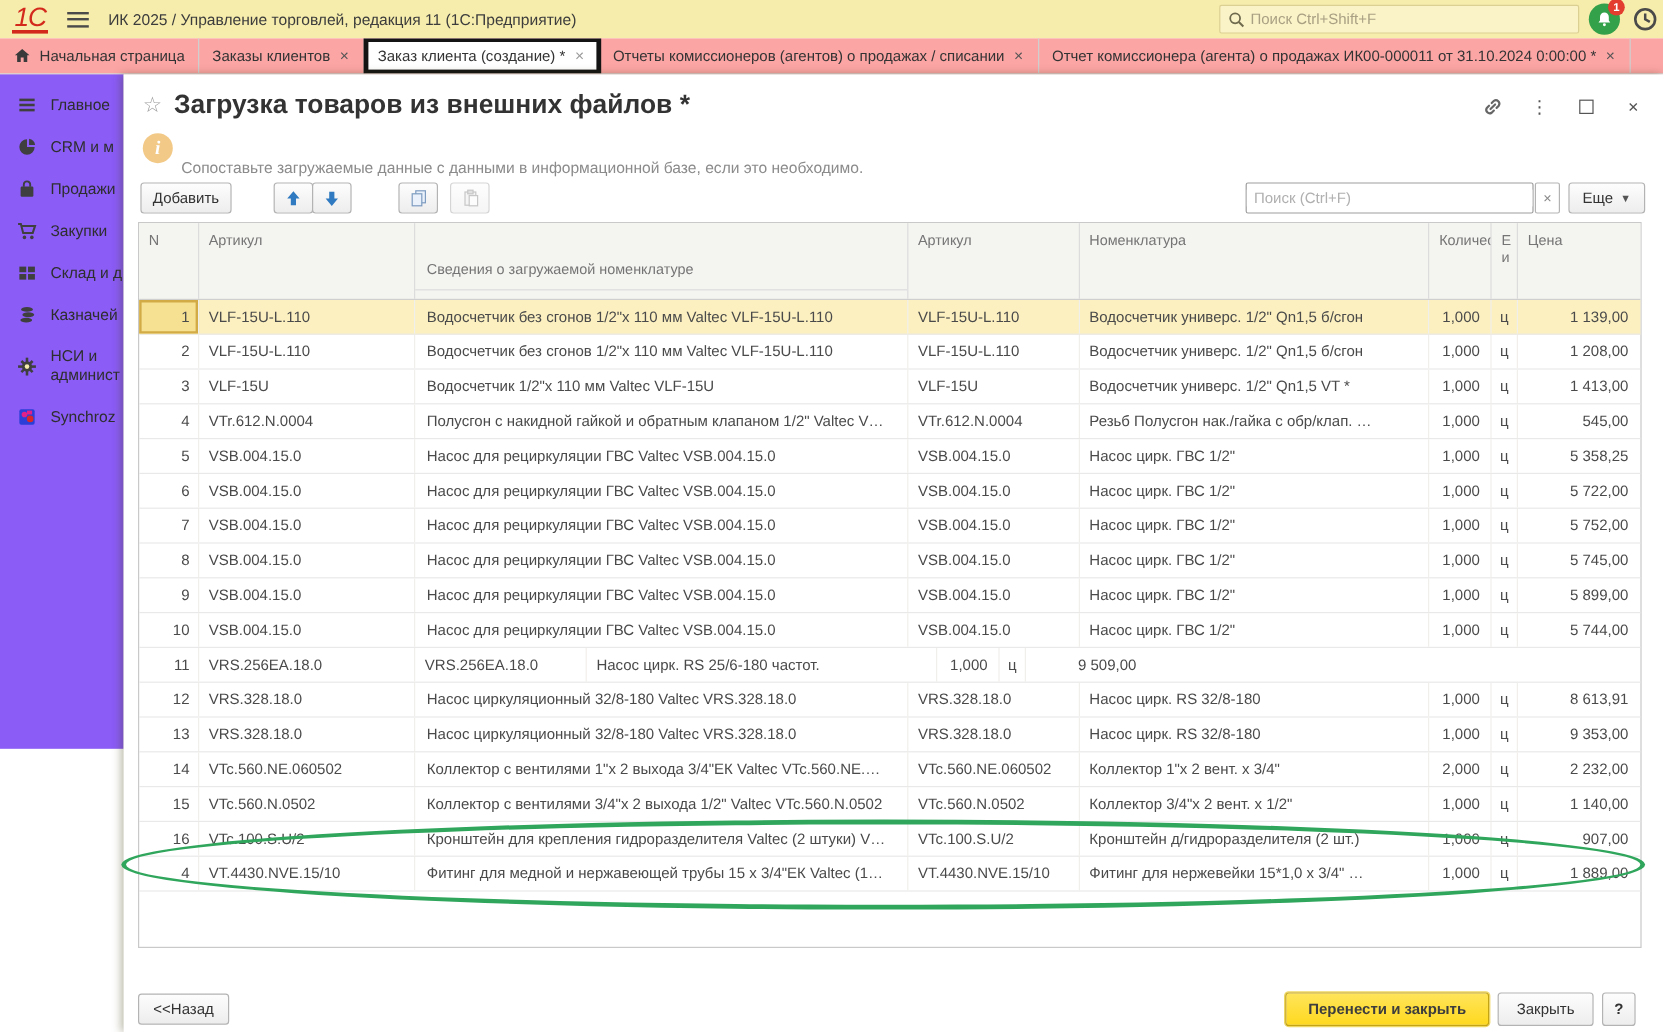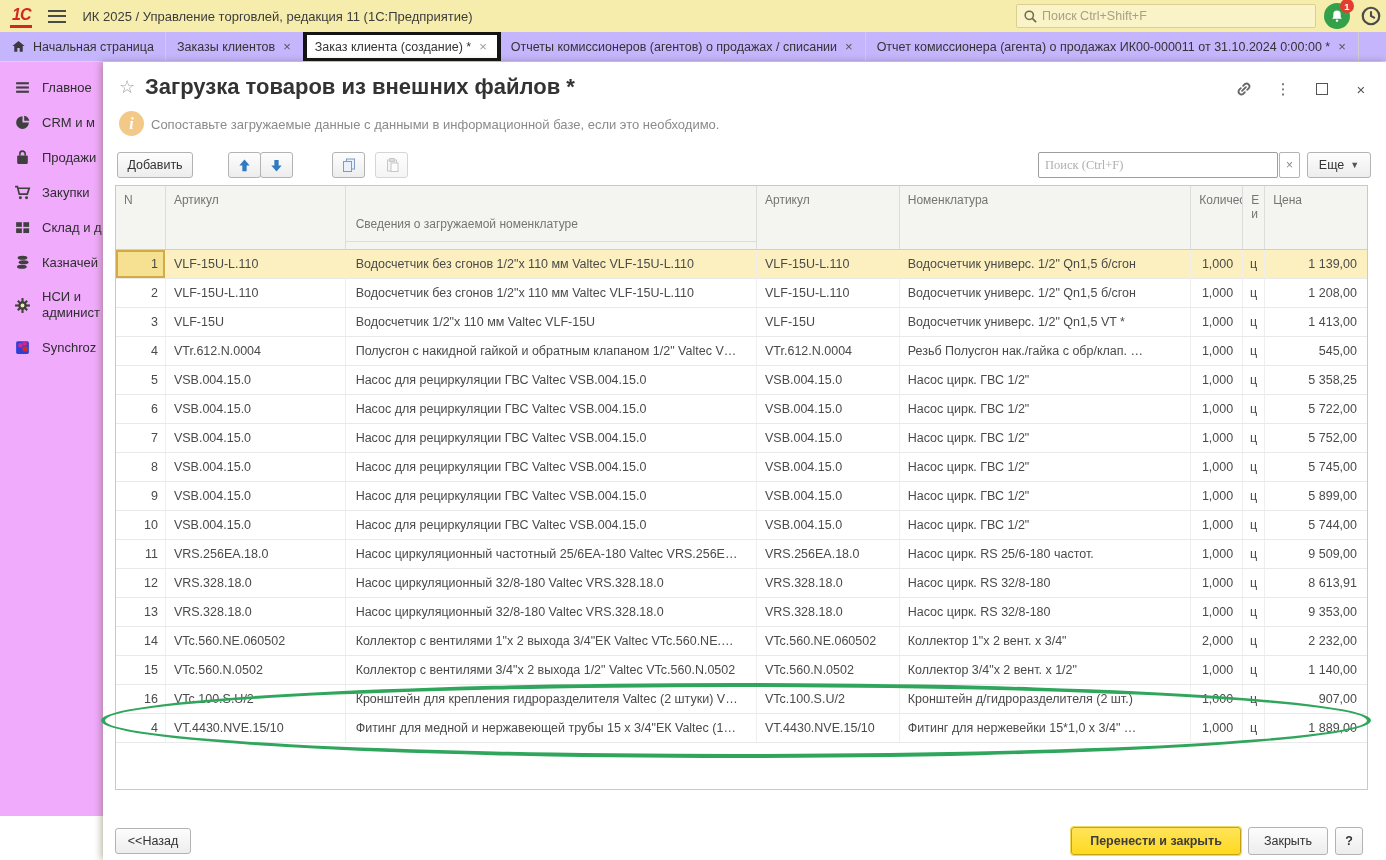--- a/index.html
+++ b/index.html
@@ -2,21 +2,21 @@
 <html><head>
 <meta charset="utf-8">
 <style>
   * { box-sizing: border-box; margin: 0; padding: 0; }
   html,body { width:1386px; height:860px; overflow:hidden; }
   body { position:relative; font-family:"Liberation Sans",sans-serif; background:#fff; color:#333; }
 
   
   #topbar { position:absolute; left:0; top:0; width:1386px; height:32px;
             background:#f6ecac; display:flex; align-items:center; }
-  .logo { font-weight:bold; font-style:italic; font-size:16px; color:#d3291c;
+  .logo { font-weight:normal; font-style:italic; font-size:22px; color:#d3291c;
           margin-left:10px; letter-spacing:-1px; border-bottom:3px solid #d3291c;
           line-height:20px; padding:0 2px; }
   .burger { width:18px; height:13px; margin-left:16px; display:flex; flex-direction:column;
             justify-content:space-between; cursor:pointer; }
   .burger span { display:block; height:2px; background:#4a4a4a; }
   .app-title { margin-left:16px; font-size:13px; color:#3c3c3c; }
   .top-search { position:absolute; left:1016px; top:4px; width:300px; height:24px;
                 background:#faf3c8; border:1px solid #dccf92; border-radius:2px;
                 display:flex; align-items:center; }
   .top-search input { flex:1; border:none; outline:none; background:transparent;
@@ -26,66 +26,66 @@
   .bell-wrap { position:absolute; left:1324px; top:3px; width:26px; height:26px;
                background:#33a04a; border-radius:50%; display:flex; align-items:center;
                justify-content:center; cursor:pointer; }
   .bell-badge { position:absolute; right:-4px; top:-4px; min-width:14px; height:14px;
                 background:#e23d2e; border-radius:50%; color:#fff; font-size:9.5px;
                 font-weight:bold; display:flex; align-items:center; justify-content:center; }
   .hist-wrap { position:absolute; left:1360px; top:5px; width:22px; height:22px; cursor:pointer; }
 
   
   #tabbar { position:absolute; left:0; top:32px; width:1386px; height:30px;
-            background:#c4b5fd; border-bottom:1px solid #d8d8d8; display:flex; overflow:hidden; }
+            background:#fca5a5; border-bottom:1px solid #d8d8d8; display:flex; overflow:hidden; }
   .tab { display:flex; align-items:center; gap:7px; padding:0 11px; border-right:1px solid #cfcfcf;
          font-size:12.5px; color:#333; cursor:pointer; white-space:nowrap; min-width:0; }
   .tab .tab-label { overflow:hidden; text-overflow:ellipsis; }
   .tab .tab-close { color:#555; font-size:13px; padding:0 1px; }
   .tab.active { background:#fff; outline:4px solid #141414; outline-offset:-3px; }
   .tab.active .tab-close { color:#9a9a9a; }
 
   
-  #sidebar { position:absolute; left:0; top:62px; width:103px; height:754px;
-             background:#f0abfc; overflow:hidden; padding-top:8px; }
+  #sidebar { position:absolute; left:0; top:62px; width:103px; height:562px;
+             background:#8b5cf6; overflow:hidden; padding-top:8px; }
   .side-item { display:flex; align-items:center; gap:11px; padding:9px 0 9px 14px;
                font-size:13px; color:#2e2e2e; cursor:pointer; white-space:nowrap; }
   .side-item .lbl div { line-height:16px; }
 
   
   #dialog { position:absolute; left:103px; top:62px; width:1283px; height:798px;
             background:#fff; box-shadow:-2px 0 7px rgba(60,55,10,.35); }
   .dlg-star { position:absolute; left:16px; top:14px; font-size:18px; color:#9d9d9d; cursor:pointer; }
   .dlg-title { position:absolute; left:42px; top:12px; font-size:22px; font-weight:bold; color:#333; }
   .win-icons { position:absolute; right:14px; top:16px; display:flex; gap:17px; align-items:center; }
   .win-icons .wi { width:22px; height:22px; display:flex; align-items:center; justify-content:center;
                    cursor:pointer; color:#555; font-size:15px; }
   .wi-dots { font-size:15px; letter-spacing:0; color:#555; }
   .wi-square { width:12px; height:12px; border:1.5px solid #555; display:inline-block; }
   .wi-close { font-size:20px; color:#444; }
 
   .info-circle { position:absolute; left:16px; top:49px; width:25px; height:25px; border-radius:50%;
                  background:#f2c987; color:#fff; display:flex; align-items:center; justify-content:center;
                  font-family:"Liberation Serif",serif; font-style:italic; font-weight:bold; font-size:16px; }
-  .info-text { position:absolute; left:48px; top:55px; font-size:13px; color:#8b8b8b; }
+  .info-text { position:absolute; left:48px; top:70px; font-size:13px; color:#8b8b8b; }
 
   .btn { display:inline-flex; align-items:center; justify-content:center; height:26px;
          background:linear-gradient(#fdfdfd,#ededed); border:1px solid #b3b3b3; border-radius:3px;
          font-size:12.5px; color:#333; cursor:pointer; font-family:"Liberation Sans",sans-serif; }
   .tool-row { position:absolute; left:14px; top:90px; height:26px; display:flex; align-items:center; }
   #btn-add { width:76px; }
   .icon-btn { width:33px; margin:0; }
   .gap1 { width:35px; } .gap2 { width:39px; } .gap3 { width:10px; }
   .icon-btn.disabled { opacity:.55; cursor:default; }
 
   .dlg-search { position:absolute; left:935px; top:90px; width:240px; height:26px;
                 border:1px solid #9e9e9e; border-radius:2px; background:#fff;
                 display:flex; align-items:center; }
   .dlg-search input { flex:1; border:none; outline:none; font-size:12.5px; padding:0 6px;
-                      color:#555; font-family:Liberation Serif, serif; }
+                      color:#555; font-family:Liberation Sans, sans-serif; }
   .dlg-search input::placeholder { color:#b0b0b0; }
   .search-clear { position:absolute; left:1176px; top:90px; width:21px; height:26px;
                   border:1px solid #b3b3b3; border-radius:2px; background:#fff; color:#888;
                   font-size:12px; display:flex; align-items:center; justify-content:center; cursor:pointer; }
   #btn-more { position:absolute; left:1204px; top:90px; width:64px; }
   .caret { font-size:9px; color:#555; margin-left:6px; }
 
   
   #table { position:absolute; left:12px; top:123px; width:1253px; height:605px;
            border:1px solid #c9c9c9; background:#fff; }
@@ -484,21 +484,20 @@
           <div class="td c-info">Насос для рециркуляции ГВС Valtec VSB.004.15.0</div>
           <div class="td c-sku2">VSB.004.15.0</div>
           <div class="td c-nom">Насос цирк. ГВС 1/2"</div>
           <div class="td c-qty">1,000</div>
           <div class="td c-unit">ц</div>
           <div class="td c-price">5 744,00</div>
         </div>
         <div class="trow">
           <div class="td c-n">11</div>
           <div class="td c-sku">VRS.256EA.18.0</div>
-          <div class="td c-info">Насос циркуляционный частотный 25/6ЕА-180 Valtec VRS.256Е…</div>
           <div class="td c-sku2">VRS.256EA.18.0</div>
           <div class="td c-nom">Насос цирк. RS 25/6-180 частот.</div>
           <div class="td c-qty">1,000</div>
           <div class="td c-unit">ц</div>
           <div class="td c-price">9 509,00</div>
         </div>
         <div class="trow">
           <div class="td c-n">12</div>
           <div class="td c-sku">VRS.328.18.0</div>
           <div class="td c-info">Насос циркуляционный 32/8-180 Valtec VRS.328.18.0</div>

